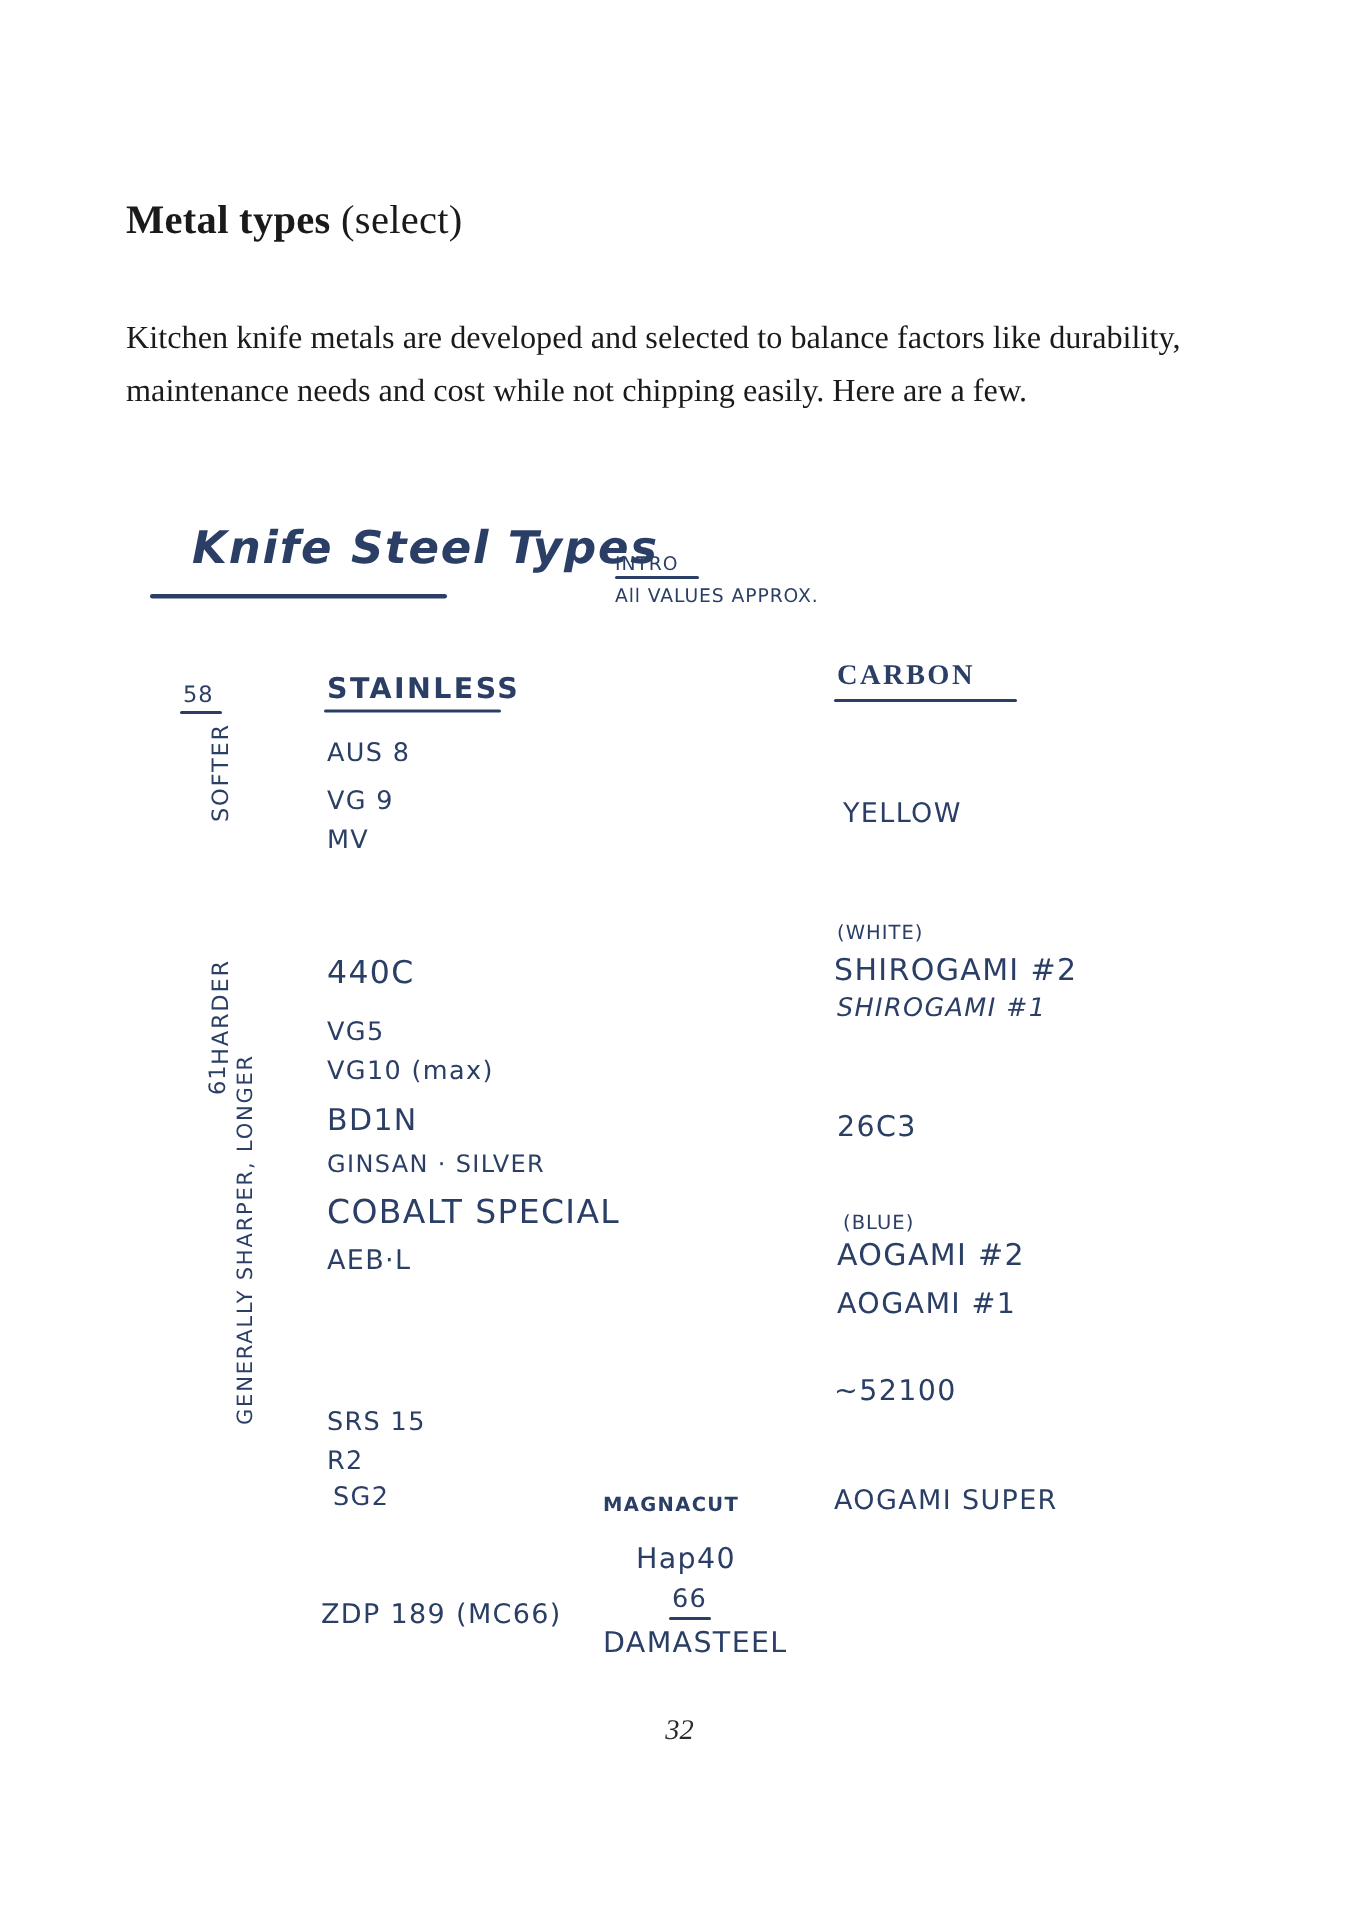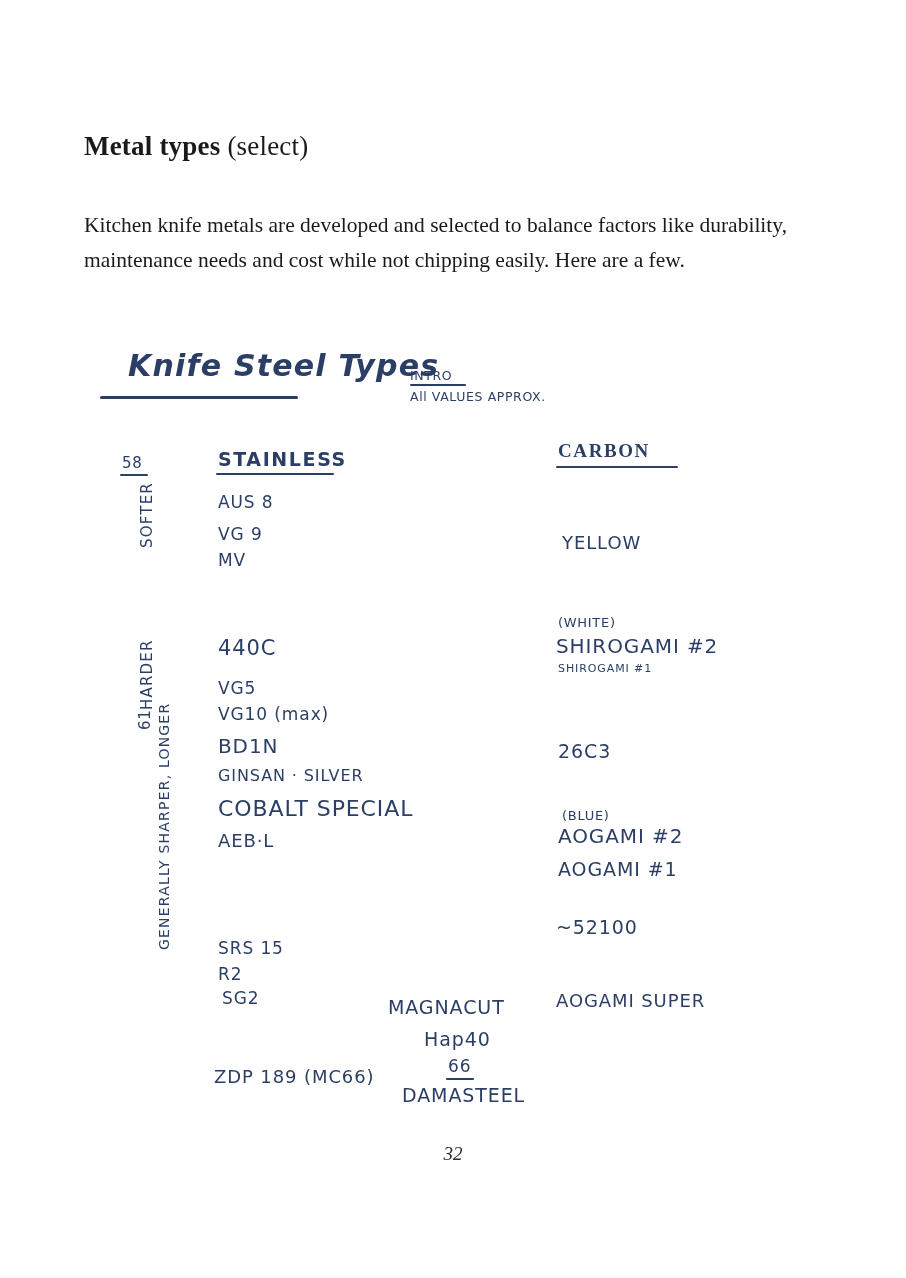--- a/index.html
+++ b/index.html
@@ -171,34 +171,34 @@
     <div class="hw hw-item" style="left:134px; top:436px; font-size:16px;">GINSAN · SILVER</div>
     <div class="hw hw-item-b" style="left:134px; top:466px; font-size:22px;">COBALT SPECIAL</div>
     <div class="hw hw-item" style="left:134px; top:500px; font-size:18px;">AEB·L</div>
 
     <div class="hw hw-item" style="left:134px; top:608px;">SRS 15</div>
     <div class="hw hw-item" style="left:134px; top:634px;">R2</div>
     <div class="hw hw-item" style="left:138px; top:658px;">SG2</div>
 
     <div class="hw hw-item" style="left:130px; top:736px; font-size:18px;">ZDP 189 (MC66)</div>
 
-    <div class="hw hw-item" style="left:304px; top:666px; font-size:19px;">MAGNACUT</div>
+    <div class="hw hw-item" style="left:318px; top:666px; font-size:13px;font-weight:bold;">MAGNACUT</div>
     <div class="hw hw-item" style="left:340px; top:698px; font-size:19px;">Hap40</div>
     <div class="hw hw-item" style="left:364px; top:726px; font-size:17px;">66</div>
     <div class="underline-thin" style="left:362px; top:748px; width:28px; height:1.5px;"></div>
     <div class="hw hw-item" style="left:318px; top:754px; font-size:19px;">DAMASTEEL</div>
 
     <div class="hw hw-col-head" style="left:474px; top:110px;font-family:Liberation Serif, serif;">CARBON</div>
     <div class="underline-thin" style="left:472px; top:136px; width:122px;"></div>
 
     <div class="hw hw-item" style="left:478px; top:154px; font-size:18px;margin-top:48px;">YELLOW</div>
 
     <div class="hw hw-small" style="left:474px; top:285px;">(WHITE)</div>
     <div class="hw hw-item-b" style="left:472px; top:304px; font-size:20px;">SHIROGAMI #2</div>
-    <div class="hw hw-item" style="left:474px; top:332px; font-size:11px;">SHIROGAMI  #1</div>
+    <div class="hw hw-item" style="left:474px; top:332px; font-size:17px;font-style:italic;">SHIROGAMI  #1</div>
 
     <div class="hw hw-item" style="left:474px; top:410px; font-size:19px;">26C3</div>
 
     <div class="hw hw-small" style="left:478px; top:478px;">(BLUE)</div>
     <div class="hw hw-item-b" style="left:474px; top:494px; font-size:20px;">AOGAMI #2</div>
     <div class="hw hw-item" style="left:474px; top:528px; font-size:19px;">AOGAMI #1</div>
 
     <div class="hw hw-item" style="left:472px; top:586px; font-size:19px;">~52100</div>
 
     <div class="hw hw-item" style="left:472px; top:660px; font-size:18px;">AOGAMI SUPER</div>

